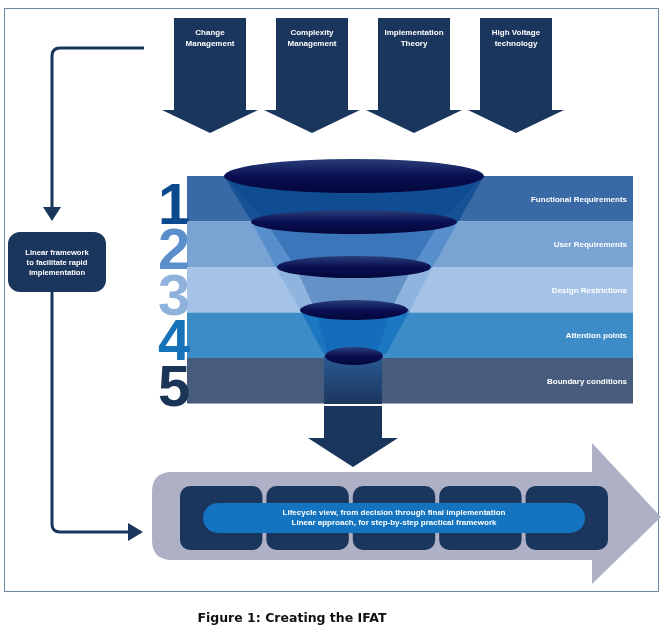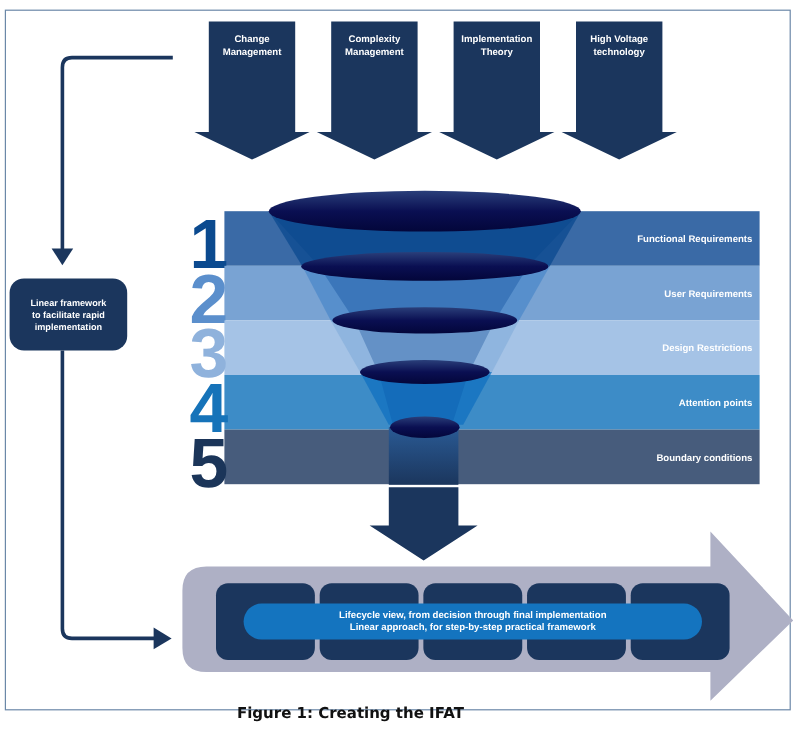--- a/index.html
+++ b/index.html
@@ -1,20 +1,20 @@
 <!DOCTYPE html>
 <html><head>
 <meta charset="utf-8">
 <style>
   html, body { margin: 0; padding: 0; background: #ffffff; }
   body { width: 670px; height: 626px; position: relative; overflow: hidden; font-family: "Liberation Sans", sans-serif; }
   #frame { position: absolute; left: 4px; top: 8px; width: 655px; height: 584px; border: 1px solid #6b88a8; box-sizing: border-box; }
   svg#diagram { position: absolute; left: 0; top: 0; }
   .lbl { font-family: "Liberation Sans", sans-serif; font-weight: bold; fill: #ffffff; }
-  #caption { position: absolute; left: 0; width: 584px; top: 586px; text-align: center; font-family: "DejaVu Sans", sans-serif; font-weight: bold; font-size: 12.5px; color: #111; }
+  #caption { position: absolute; left: 0; width: 584px; top: 610px; text-align: center; font-family: "DejaVu Sans", sans-serif; font-weight: bold; font-size: 12.5px; color: #111; }
 </style>
 </head>
 <body>
 
 <div id="frame"></div>
 
 <svg id="diagram" width="670" height="626" viewBox="0 0 670 626" xmlns="http://www.w3.org/2000/svg">
   <defs>
     <linearGradient id="ellGrad" x1="0" y1="0" x2="0" y2="1">
       <stop offset="0" stop-color="#2a3f7a"></stop>

